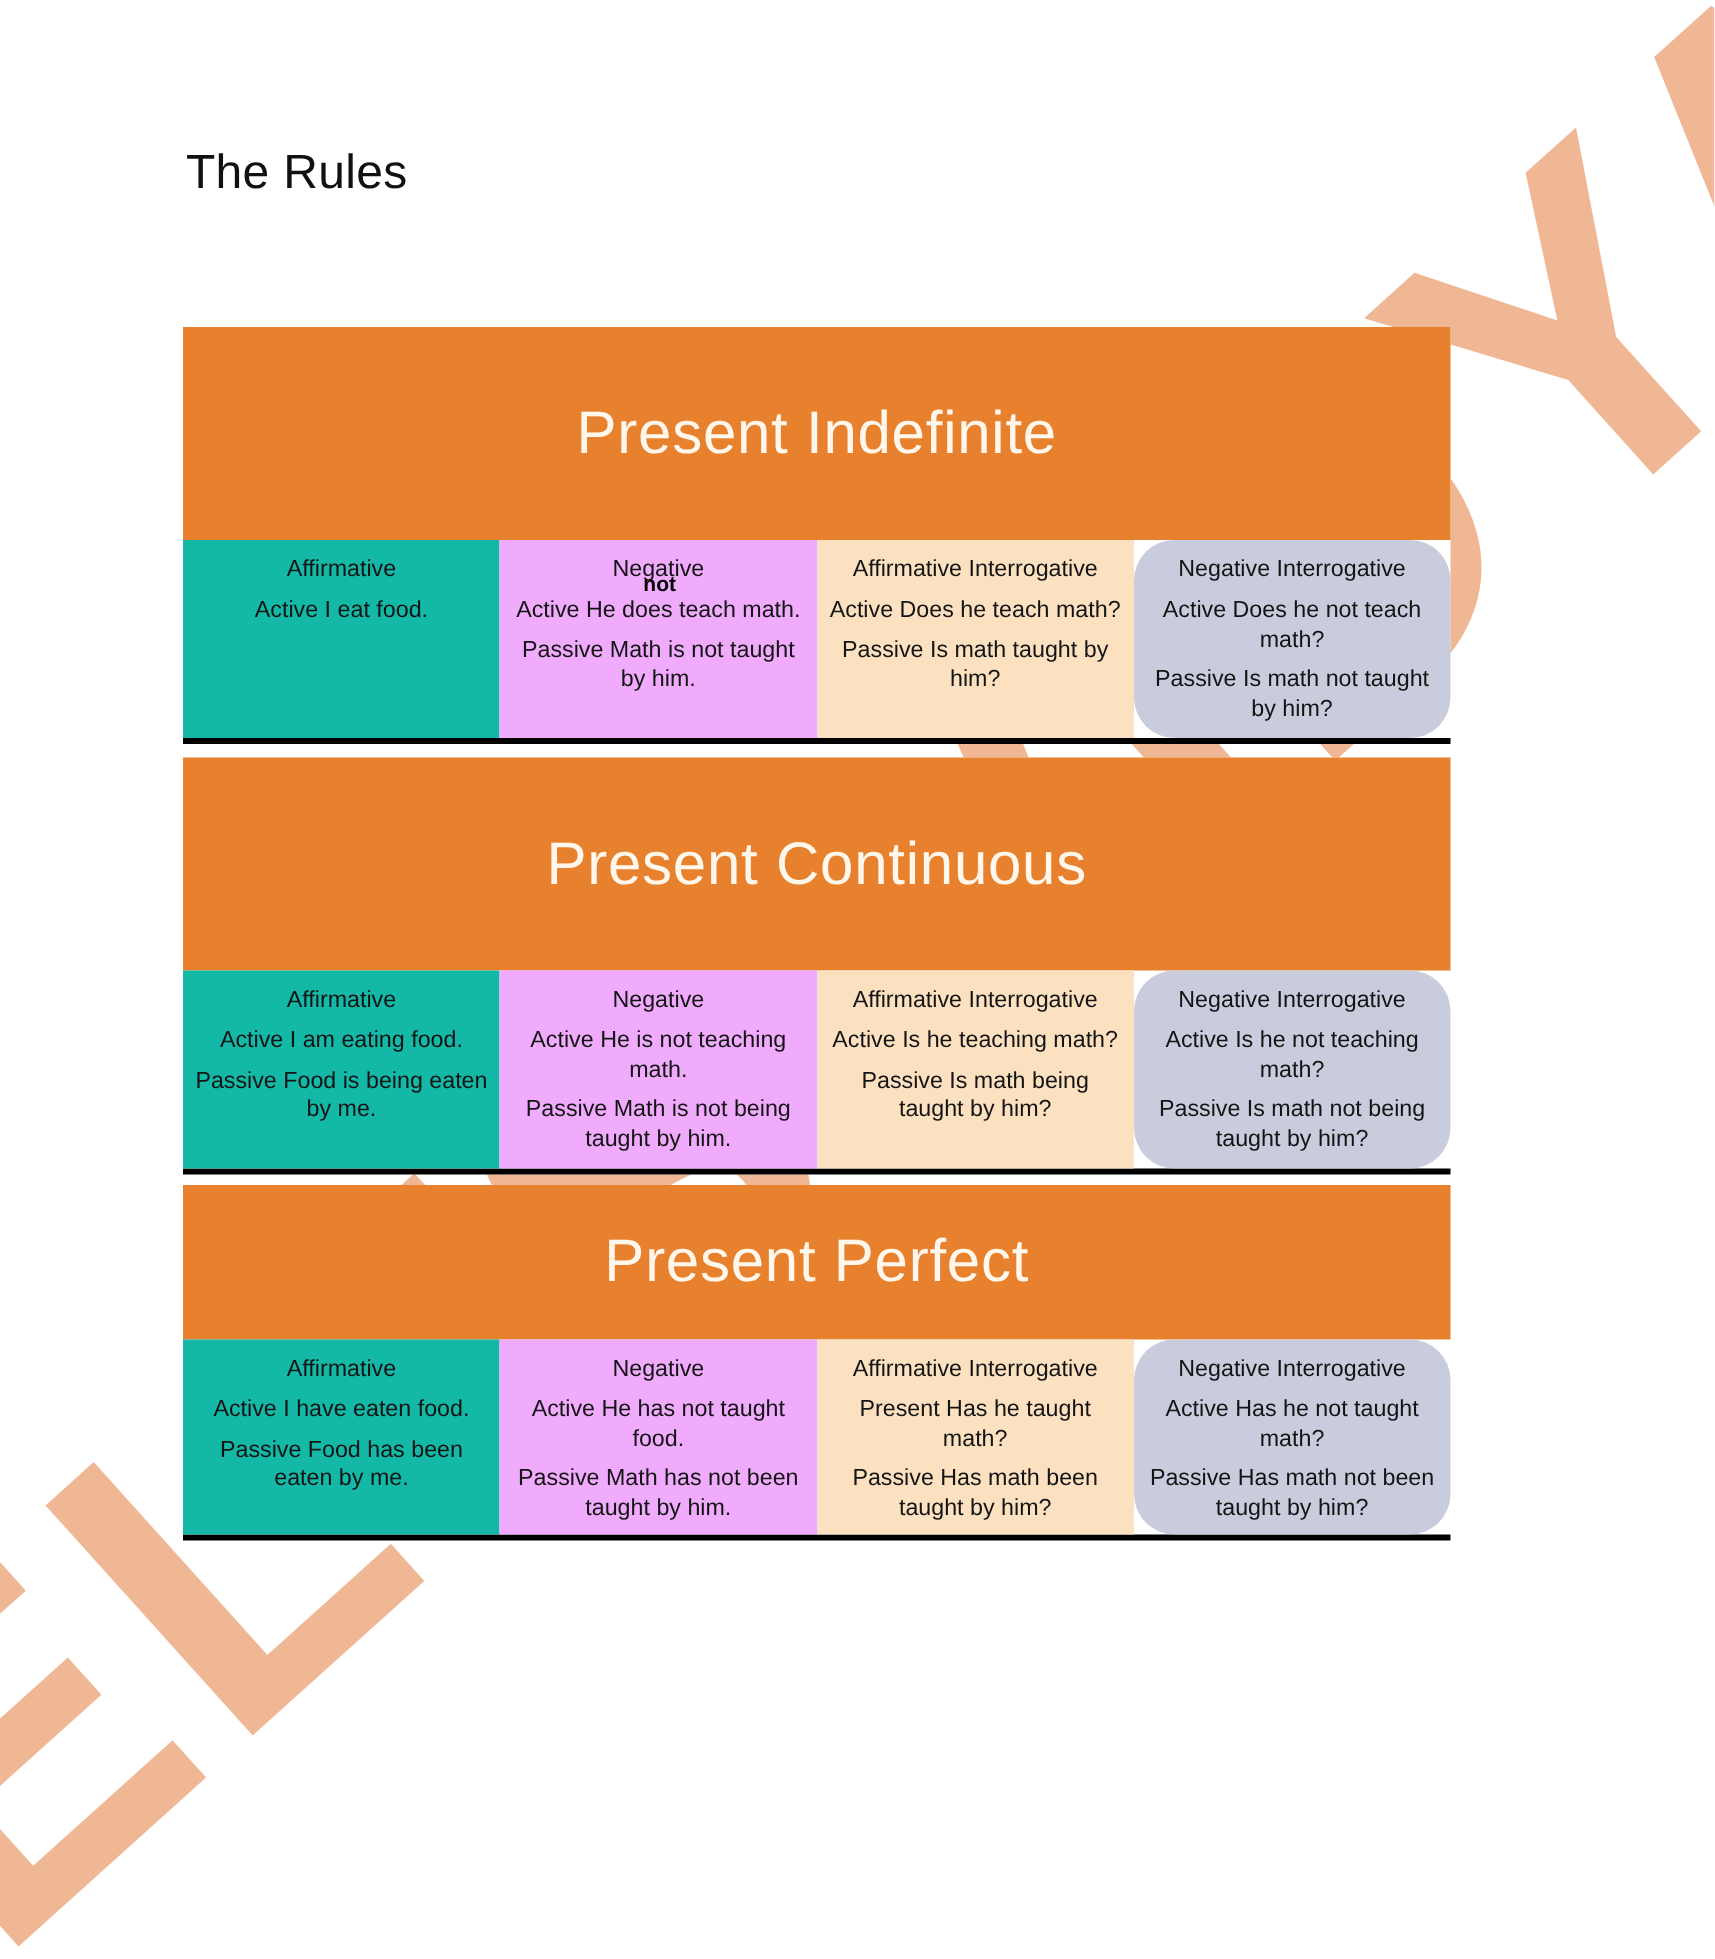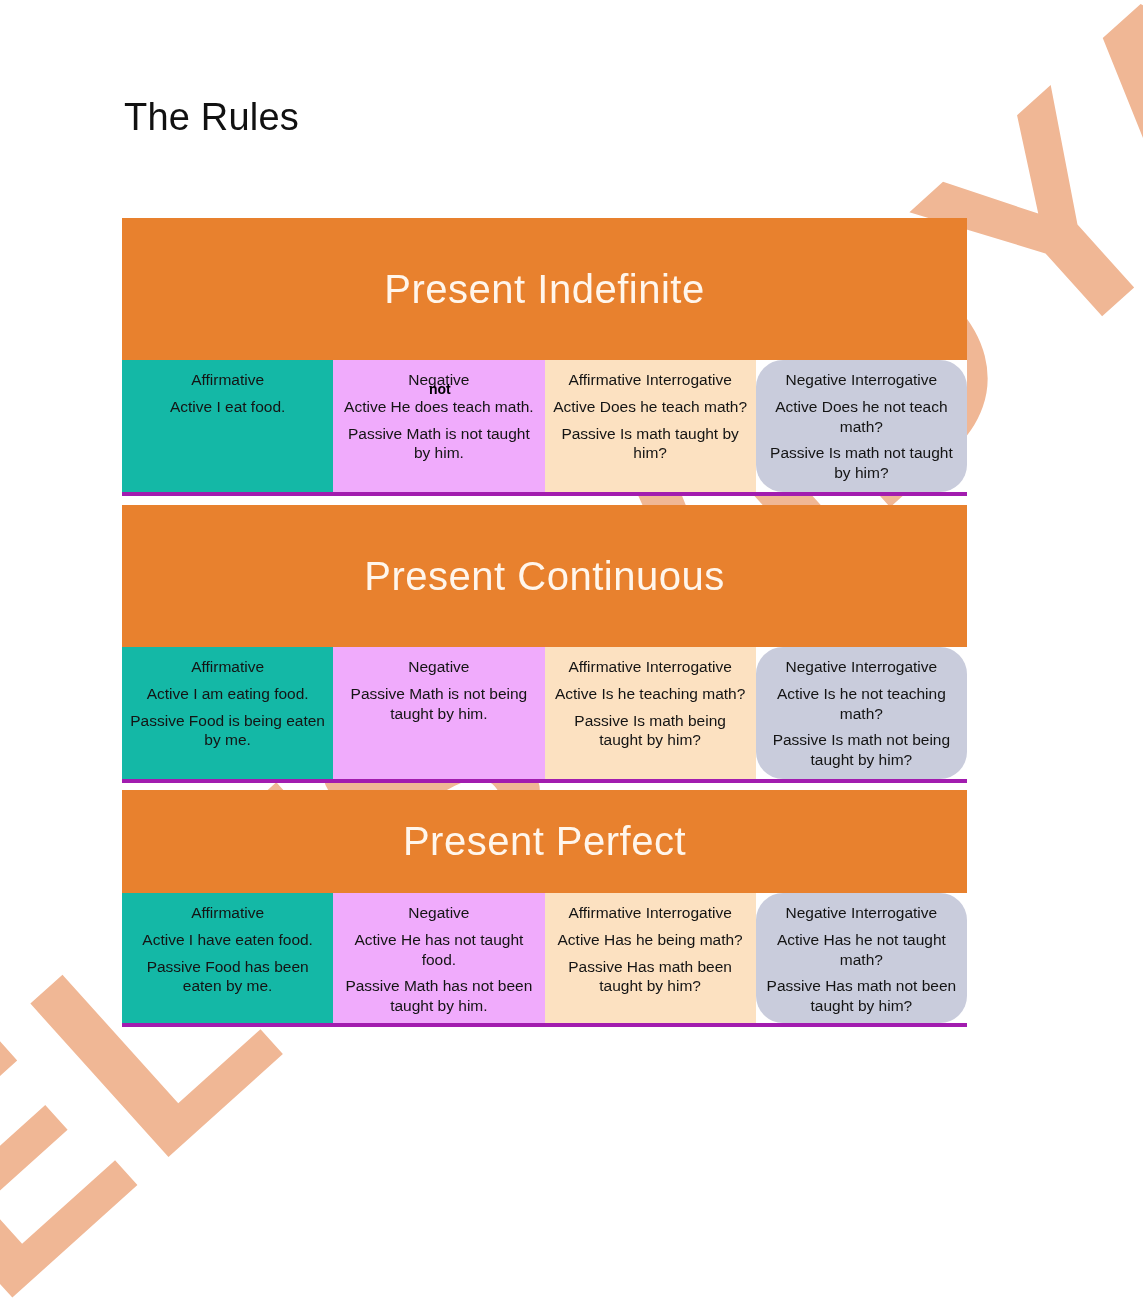--- a/index.html
+++ b/index.html
@@ -34,35 +34,35 @@
     fill: #F0B795;
     font-size: 300px;
     letter-spacing: 10px;
   }
 
   
   #page-title {
     position: absolute;
     left: 124px;
     top: 96px;
-    font-size: 38px;
+    font-size: 32px;
     font-weight: 400;
     color: #111111;
     letter-spacing: 0.2px;
     z-index: 4;
     font-family: "Liberation Sans", "DejaVu Sans", sans-serif;
   }
 
   
   .tense-block {
     position: absolute;
     left: 122px;
     width: 845px;
     z-index: 3;
-    border-bottom: 4px solid #a21caf;
+    border-bottom: 4px solid #000000;
     background: #ffffff;
   }
 
   .tense-header {
     background: #E8812E;
     color: #FFF6EC;
     text-align: center;
     font-size: 40px;
     font-weight: 400;
     letter-spacing: 0.5px;
@@ -182,20 +182,21 @@
     <div class="tense-row">
 
       <div class="tense-cell cell-col-0">
         <span class="cell-kind">Affirmative</span>
         <span class="cell-line">Active I am eating food.</span>
         <span class="cell-line">Passive Food is being eaten by me.</span>
       </div>
 
       <div class="tense-cell cell-col-1">
         <span class="cell-kind">Negative</span>
+        <span class="cell-line">Active He is not teaching math.</span>
         <span class="cell-line">Passive Math is not being taught by him.</span>
       </div>
 
       <div class="tense-cell cell-col-2">
         <span class="cell-kind">Affirmative Interrogative</span>
         <span class="cell-line">Active Is he teaching math?</span>
         <span class="cell-line">Passive Is math being taught by him?</span>
       </div>
 
       <div class="tense-cell cell-col-3">
@@ -218,21 +219,21 @@
       </div>
 
       <div class="tense-cell cell-col-1">
         <span class="cell-kind">Negative</span>
         <span class="cell-line">Active He has not taught food.</span>
         <span class="cell-line">Passive Math has not been taught by him.</span>
       </div>
 
       <div class="tense-cell cell-col-2">
         <span class="cell-kind">Affirmative Interrogative</span>
-        <span class="cell-line">Active Has he being math?</span>
+        <span class="cell-line">Present Has he taught math?</span>
         <span class="cell-line">Passive Has math been taught by him?</span>
       </div>
 
       <div class="tense-cell cell-col-3">
         <span class="cell-kind">Negative Interrogative</span>
         <span class="cell-line">Active Has he not taught math?</span>
         <span class="cell-line">Passive Has math not been taught by him?</span>
       </div>
 
     </div>

